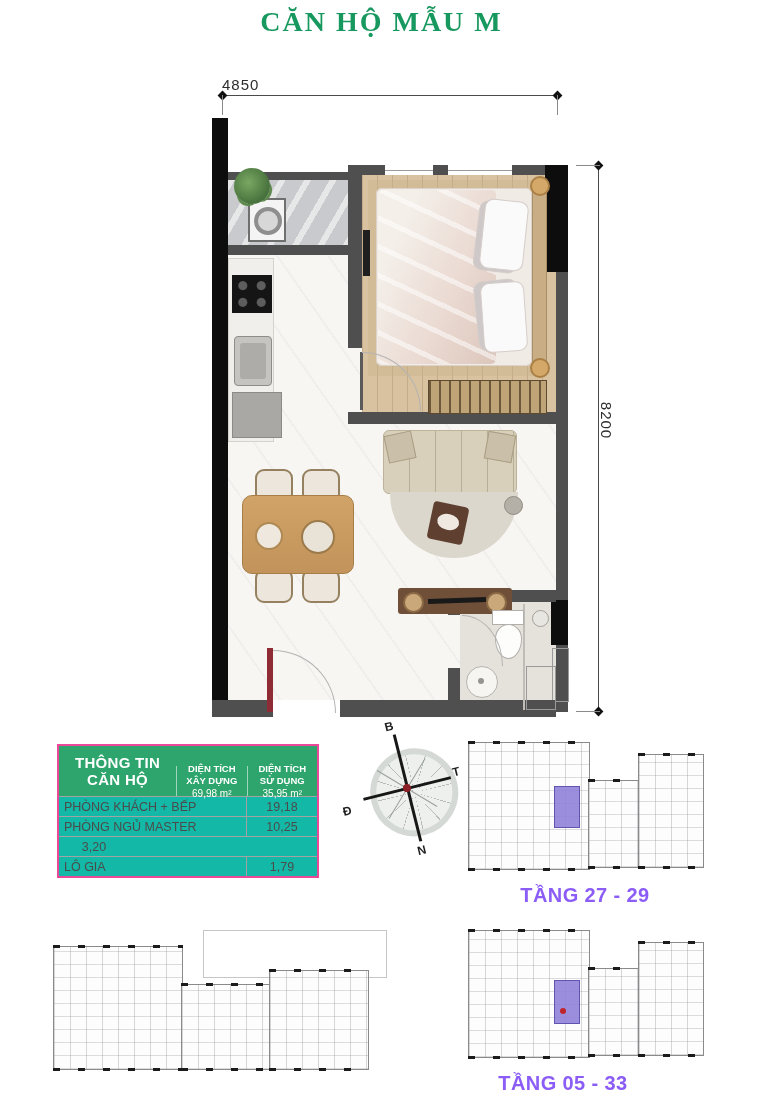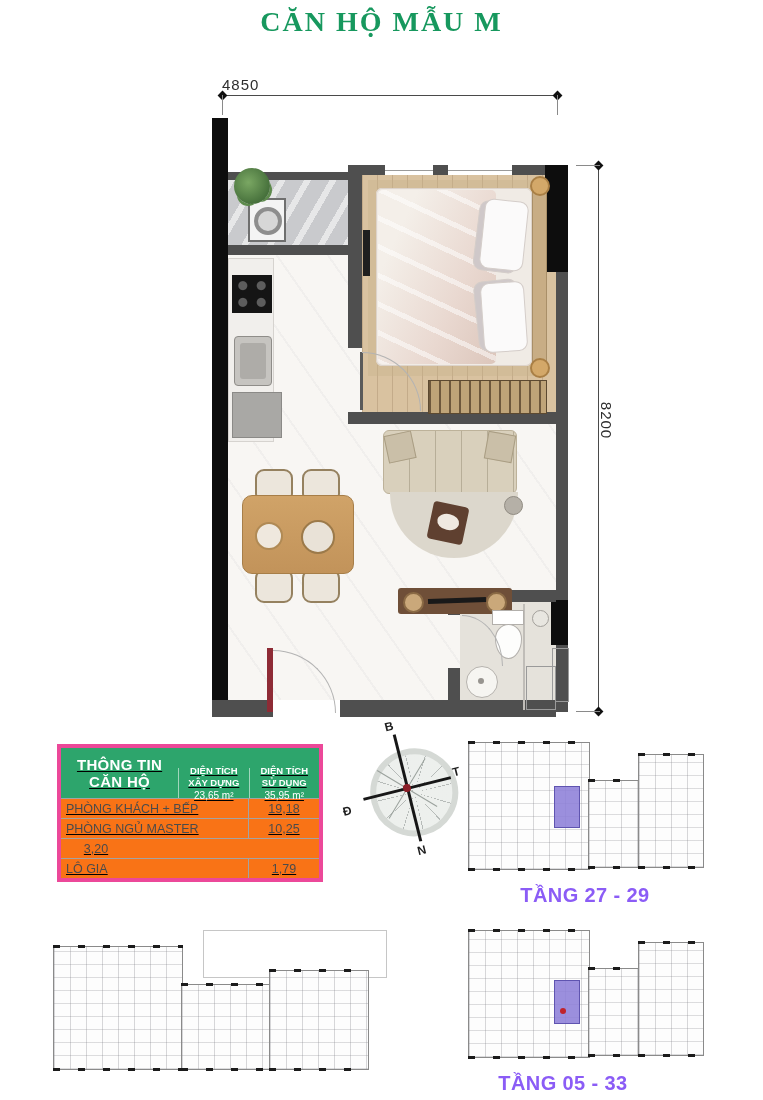--- a/index.html
+++ b/index.html
@@ -104,21 +104,21 @@
       border:6px solid #d5d9d5;
       background:repeating-conic-gradient(rgba(95,105,100,.45) 0 1.4deg,rgba(236,239,236,.95) 1.4deg 30deg);}
   .rose .lv{position:absolute;left:54px;top:0;width:2.5px;height:110px;background:#171717;}
   .rose .lh{position:absolute;left:10px;top:54px;width:90px;height:2.5px;background:#171717;}
   .rose .d1,.rose .d2{position:absolute;left:20px;top:55px;width:70px;height:1px;background:#9aa19c;}
   .rose .d1{transform:rotate(45deg);} .rose .d2{transform:rotate(-45deg);}
   .rose .cdot{position:absolute;left:51px;top:51px;width:8px;height:8px;border-radius:50%;background:#8a1f28;}
   .cl{position:absolute;font-size:12px;font-weight:700;color:#1d1d1d;}
 
   
-  .itable{left:57px;top:744px;width:258px;border:4px solid #ec4899;background:#f97316;text-decoration:underline;}
+  .itable{left:57px;top:744px;width:258px;border:2px solid #ec4899;background:#14b8a6;}
   .ithead{display:flex;height:50px;background:#2da56c;color:#fff;}
   .hc{display:flex;flex-direction:column;align-items:center;justify-content:center;text-align:center;}
   .hc1{width:118px;font-size:15px;font-weight:700;line-height:1.15;white-space:pre-line;letter-spacing:.3px;}
   .hc2,.hc3{width:70px;border-left:1px solid rgba(255,255,255,.55);margin-top:20px;}
   .hlbl{font-size:9.5px;font-weight:700;line-height:1.25;white-space:pre-line;}
   .hval{font-size:10px;margin-top:1px;}
   .itrow{display:flex;height:19px;border-top:1px solid #a3a3a3;color:#4b4b4b;font-size:12.5px;align-items:center;}
   .itlabel{width:182px;padding-left:5px;border-right:1px solid #a3a3a3;height:100%;display:flex;align-items:center;}
   .itvalue{width:70px;text-align:center;}
 
@@ -258,21 +258,21 @@
     </div>
   </div>
 
   <div class="abs itable">
     <div class="ithead">
       <div class="hc hc1">THÔNG TIN
 CĂN HỘ</div>
       <div class="hc hc2">
         <span class="hlbl">DIỆN TÍCH
 XÂY DỰNG</span>
-        <span class="hval">23,65 m²</span>
+        <span class="hval">69,98 m²</span>
       </div>
       <div class="hc hc3">
         <span class="hlbl">DIỆN TÍCH
 SỬ DỤNG</span>
         <span class="hval">35,95 m²</span>
       </div>
     </div>
     <div class="itrow">
       <span class="itlabel">PHÒNG KHÁCH + BẾP</span>
       <span class="itvalue">19,18</span>

